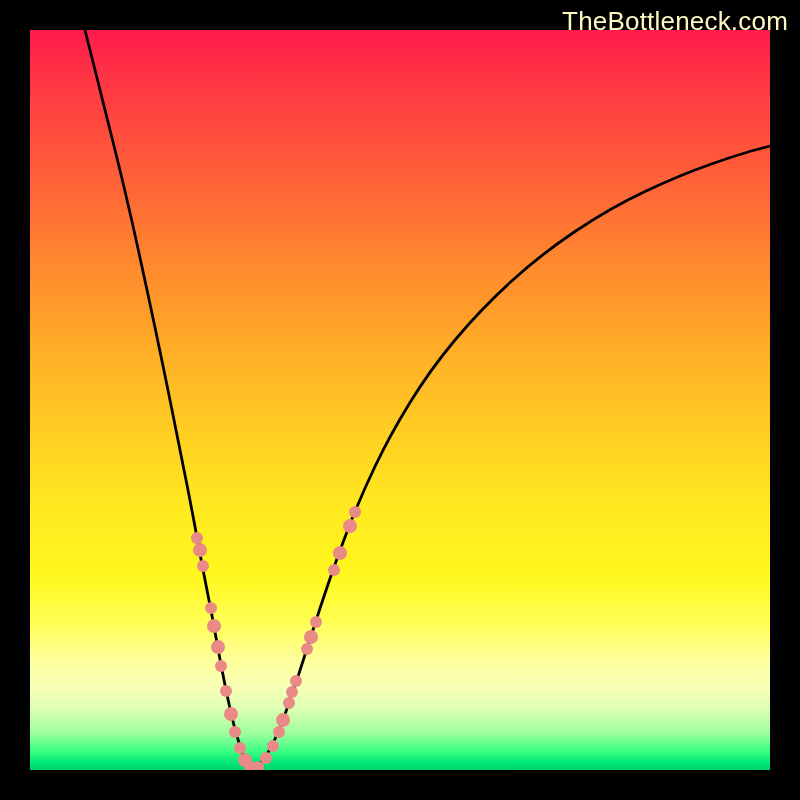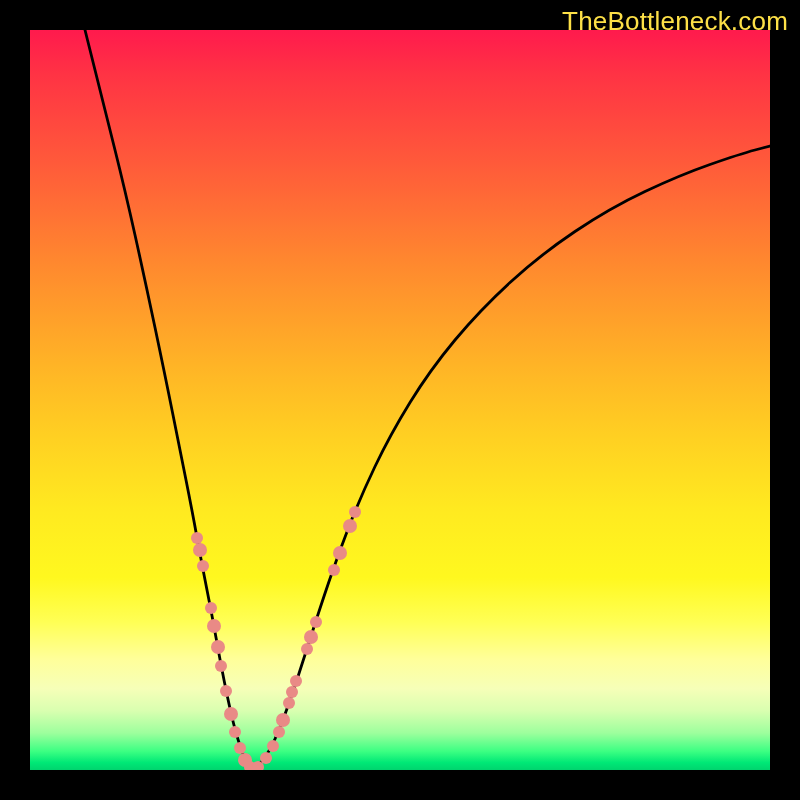--- a/index.html
+++ b/index.html
@@ -44,21 +44,21 @@
       #9dff9d 95%,
       #3bff82 97.5%,
       #00e876 99%,
       #00d46e 100%
     );
   }
   .watermark {
     position: absolute;
     top: 6px;
     right: 12px;
-    color: #fde047;
+    color: #fef9c3;
     font-size: 26px;
     font-weight: 400;
     letter-spacing: 0.2px;
     user-select: none;
   }
   svg.curve {
     position: absolute;
     inset: 0;
     width: 100%;
     height: 100%;

